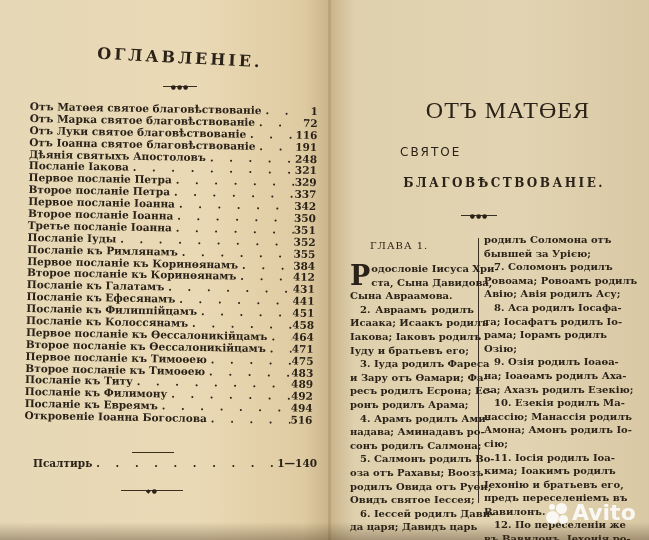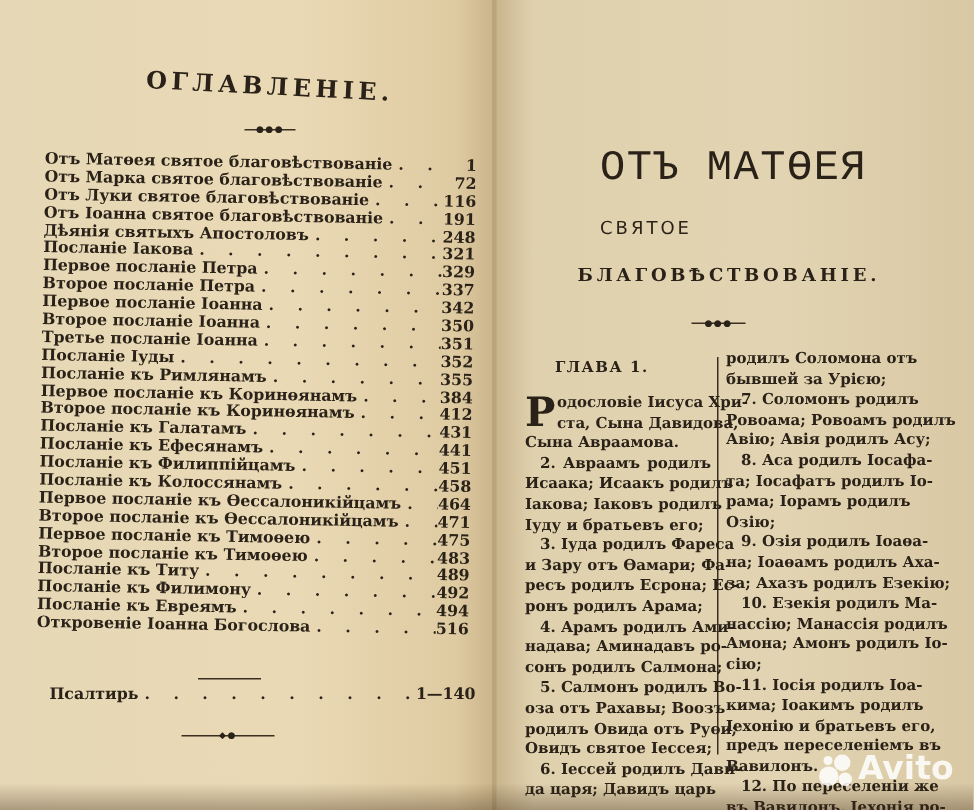--- a/index.html
+++ b/index.html
@@ -41,28 +41,28 @@
   }
   .toc-row .label { flex:0 0 auto; }
   .toc-row .leader { flex:1 1 auto; overflow:hidden; letter-spacing:6px; color:#2a2218; padding-left:4px; }
   .toc-row .page { flex:0 0 auto; text-align:right; min-width:22px; }
   .psalter-rule { position:absolute; left:132px; top:452px; width:42px; height:1px; background:#3a2e20; }
   .psalter-row { position:absolute; left:33px; top:457px; width:284px; display:flex; align-items:center;
     font-size:10.5px; font-weight:bold; white-space:nowrap; }
   .psalter-row .leader { flex:1 1 auto; overflow:hidden; letter-spacing:6px; padding-left:4px; }
 
   
-  .gospel-title1 { position:absolute; left:400px; top:97px; width:190px; text-align:left;
-    font-family:Liberation Mono, monospace; font-size:28px; letter-spacing:1px; }
+  .gospel-title1 { position:absolute; left:400px; top:97px; width:190px; text-align:right;
+    font-family:Liberation Serif, serif; font-size:24px; letter-spacing:1px; }
   .gospel-title2 { position:absolute; left:400px; top:145px; width:190px; text-align:left;
     font-family:"DejaVu Sans", sans-serif; font-size:12px; letter-spacing:2px; }
-  .gospel-title3 { position:absolute; left:385px; top:176px; width:220px; text-align:left;
+  .gospel-title3 { position:absolute; left:385px; top:176px; width:220px; text-align:right;
     font-size:12px; font-weight:bold; letter-spacing:2.5px; }
   .col-rule { position:absolute; left:478px; top:238px; width:1px; height:265px; background:#3a2e20; }
-  .chapter { position:absolute; left:370px; top:240px; font-size:10px; font-weight:bold; letter-spacing:1px; }
+  .chapter { position:absolute; left:370px; top:240px; font-size:10px; font-weight:normal; letter-spacing:1px; }
   .col { position:absolute; font-size:10px; font-weight:bold; line-height:13.6px; text-align:justify; }
   .col-left { left:350px; top:262px; width:124px; }
   .col-right { left:484px; top:233px; width:112px; }
   .col .line { display:block; text-align:justify; text-align-last:justify; white-space:nowrap; height:13.6px; }
   .col .line.last { text-align-last:left; }
   .col .line.indent { padding-left:10px; }
   .dropcap { float:left; font-size:27px; line-height:24px; margin-right:1px; margin-top:2px; }
 
   .watermark { position:absolute; left:546px; top:500px; display:flex; align-items:flex-end; gap:4px;
     color:rgba(255,255,255,.85); font-family:"DejaVu Sans", sans-serif; font-size:22px; font-weight:bold; }

